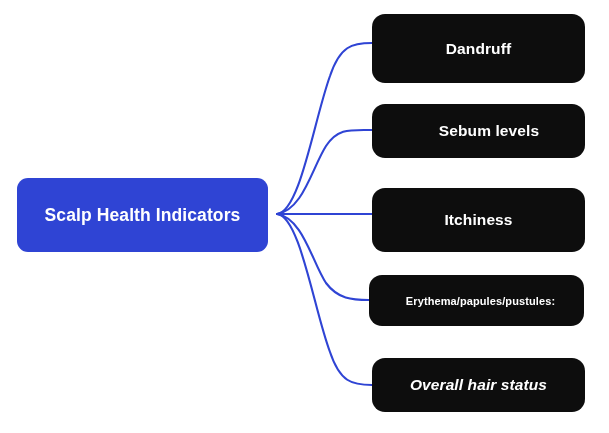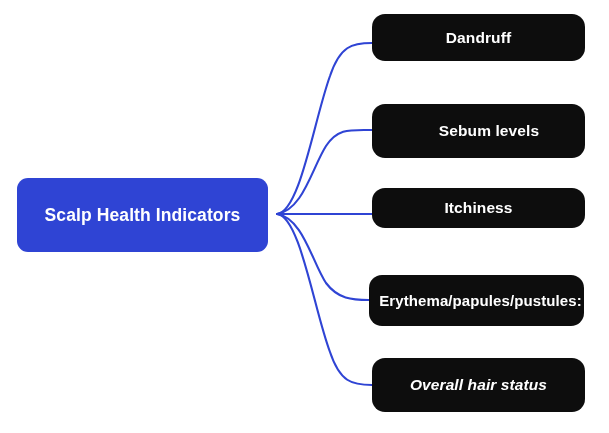--- a/index.html
+++ b/index.html
@@ -49,30 +49,30 @@
   .leaf-node {
     left: 372px;
     width: 213px;
     background: #0d0d0d;
     border-radius: 13px;
     color: #ffffff;
     font-size: 15.5px;
     font-weight: bold;
     letter-spacing: 0.1px;
   }
-  .leaf-1 { top: 14px;  height: 47px; }
+  .leaf-1 { top: 14px;  height: 69px; }
   .leaf-2 { top: 104px; height: 54px; padding-left: 21px; }
-  .leaf-3 { top: 188px; height: 40px; }
+  .leaf-3 { top: 188px; height: 64px; }
   .leaf-4 { top: 275px; height: 51px; left: 369px; width: 215px; }
   .leaf-5 { top: 358px; height: 54px; font-style: italic; }
   
   .leaf-4 .node-label {
     display: block;
     padding-left: 8px;
-    font-size: 15px;
+    font-size: 11px;
   }
 </style>
 </head>
 <body>
 
 <div id="canvas">
 
   <svg id="connectors" viewBox="0 0 609 433" width="609" height="433">
     <g fill="none" stroke="#2f44d4" stroke-width="2.1" stroke-linecap="round">
       <path d="M277,214 C300,212 314,120 330,76 C340,46 352,43 372,43"></path>

